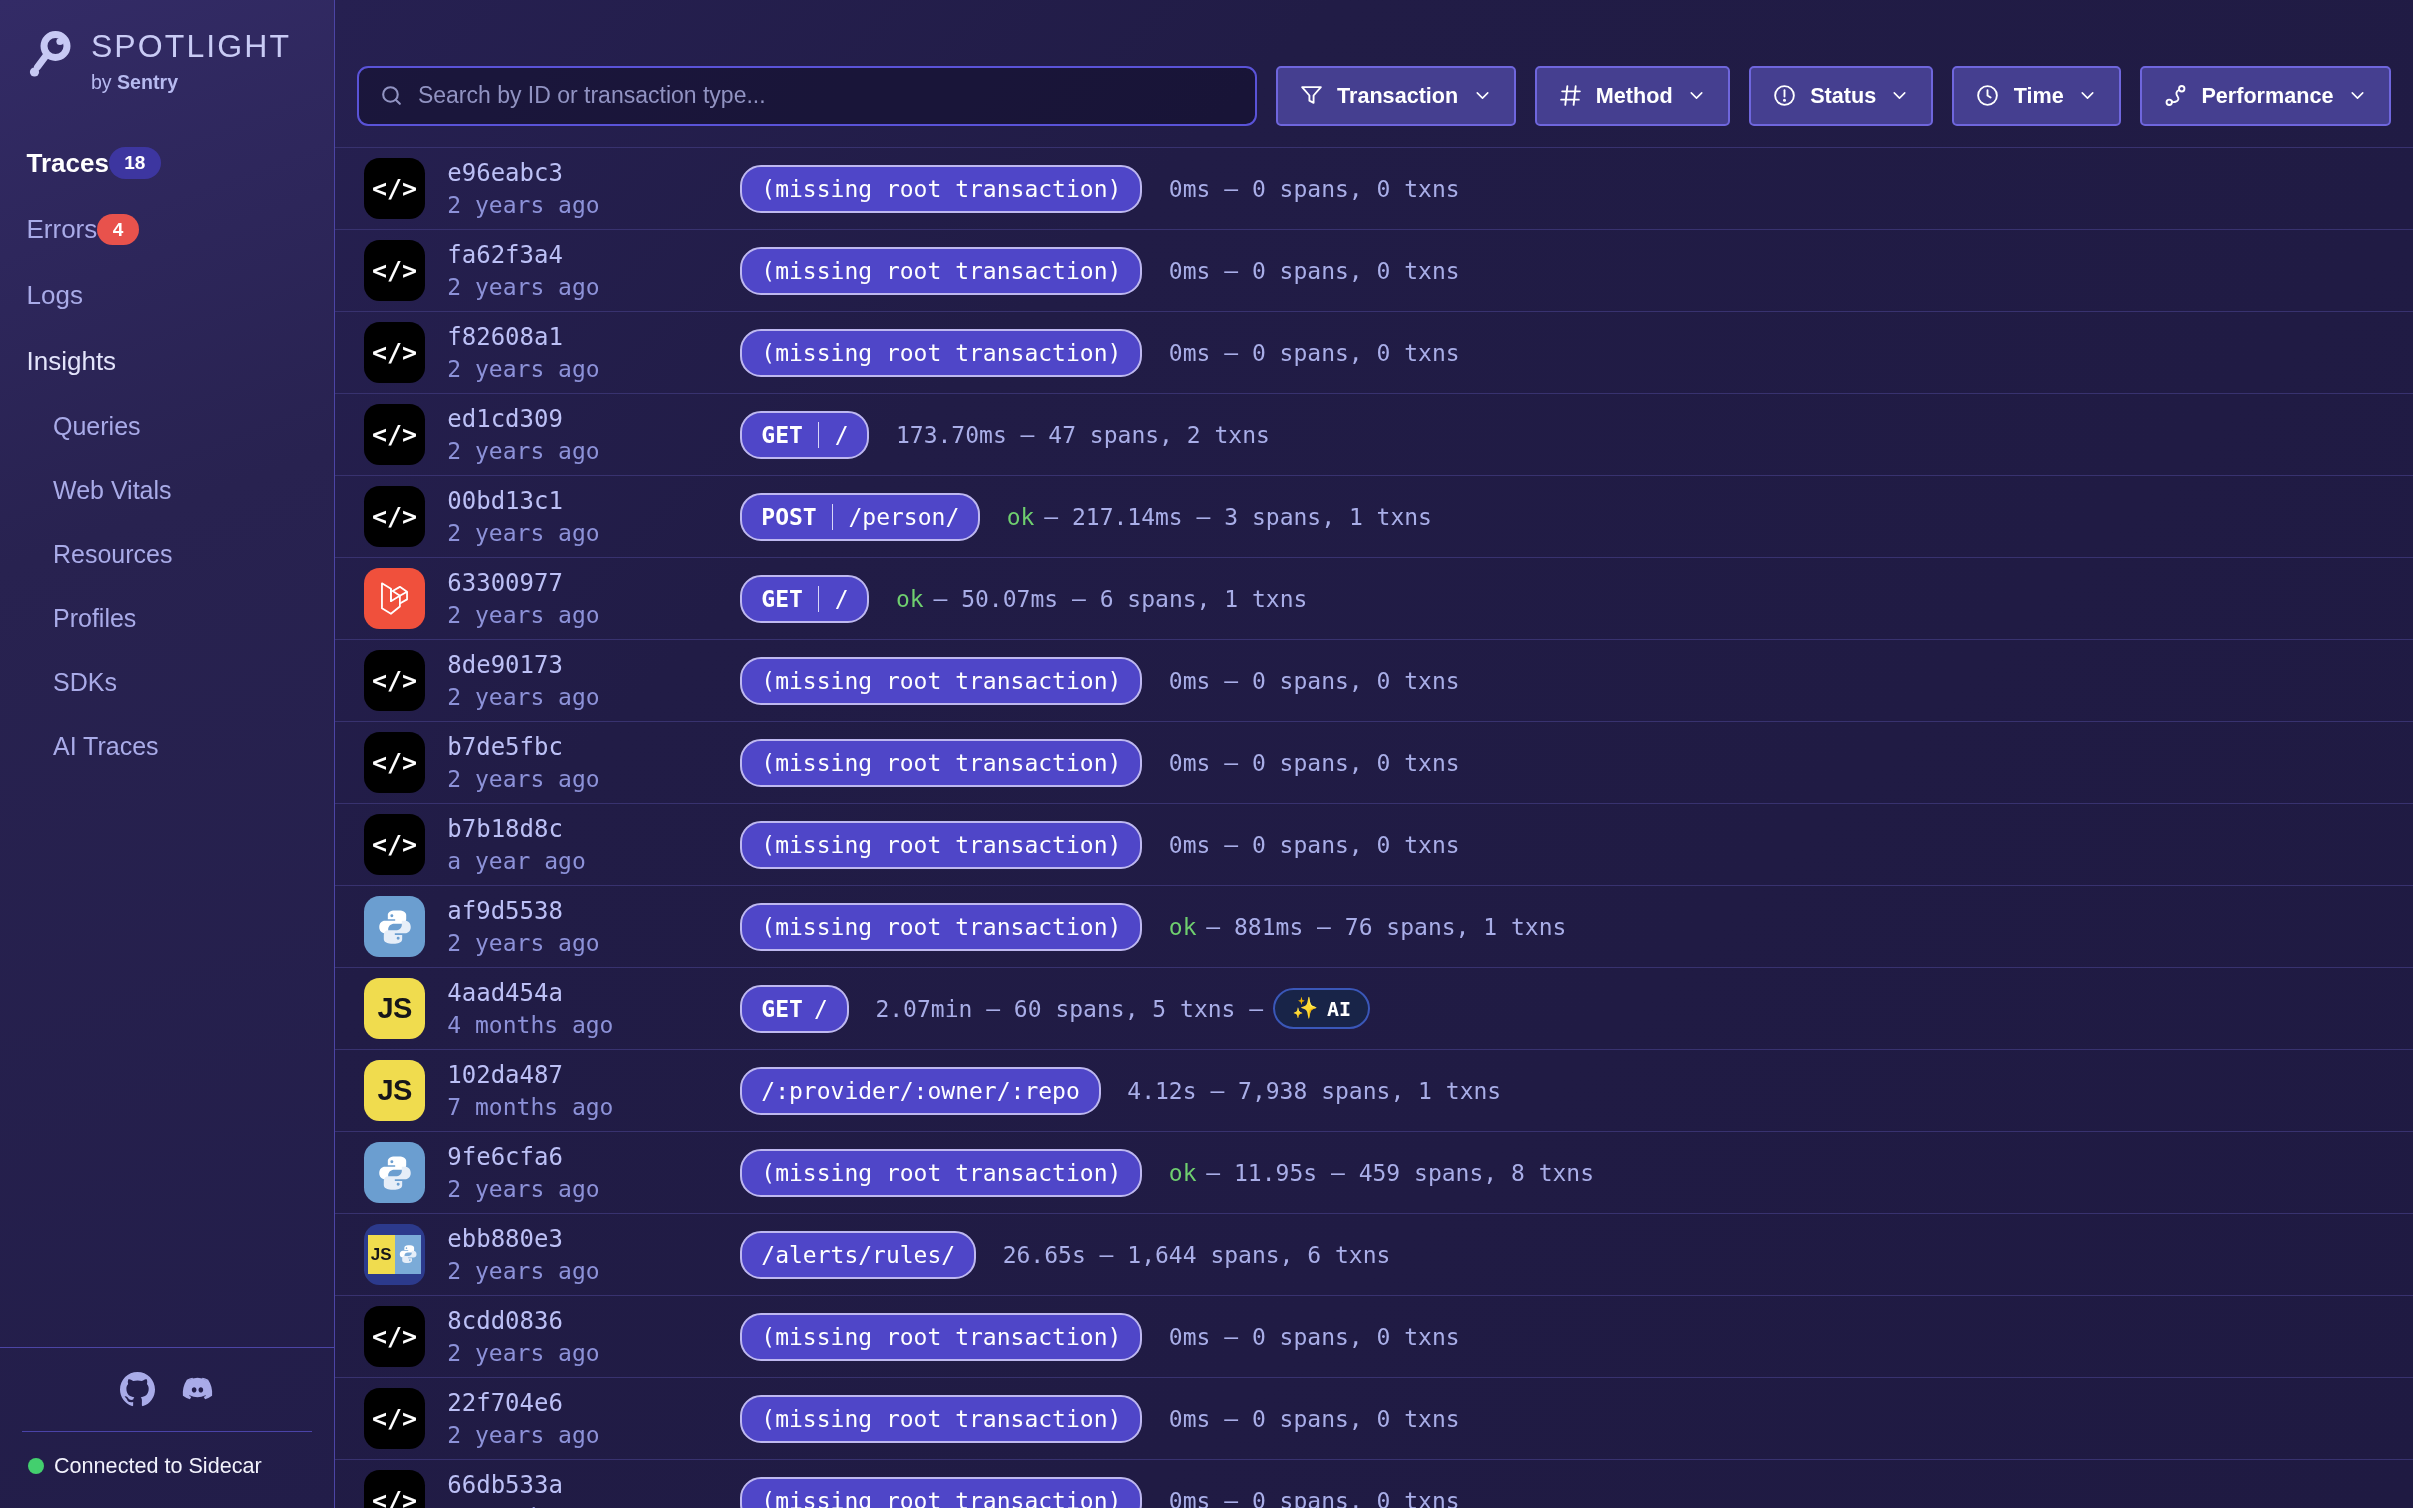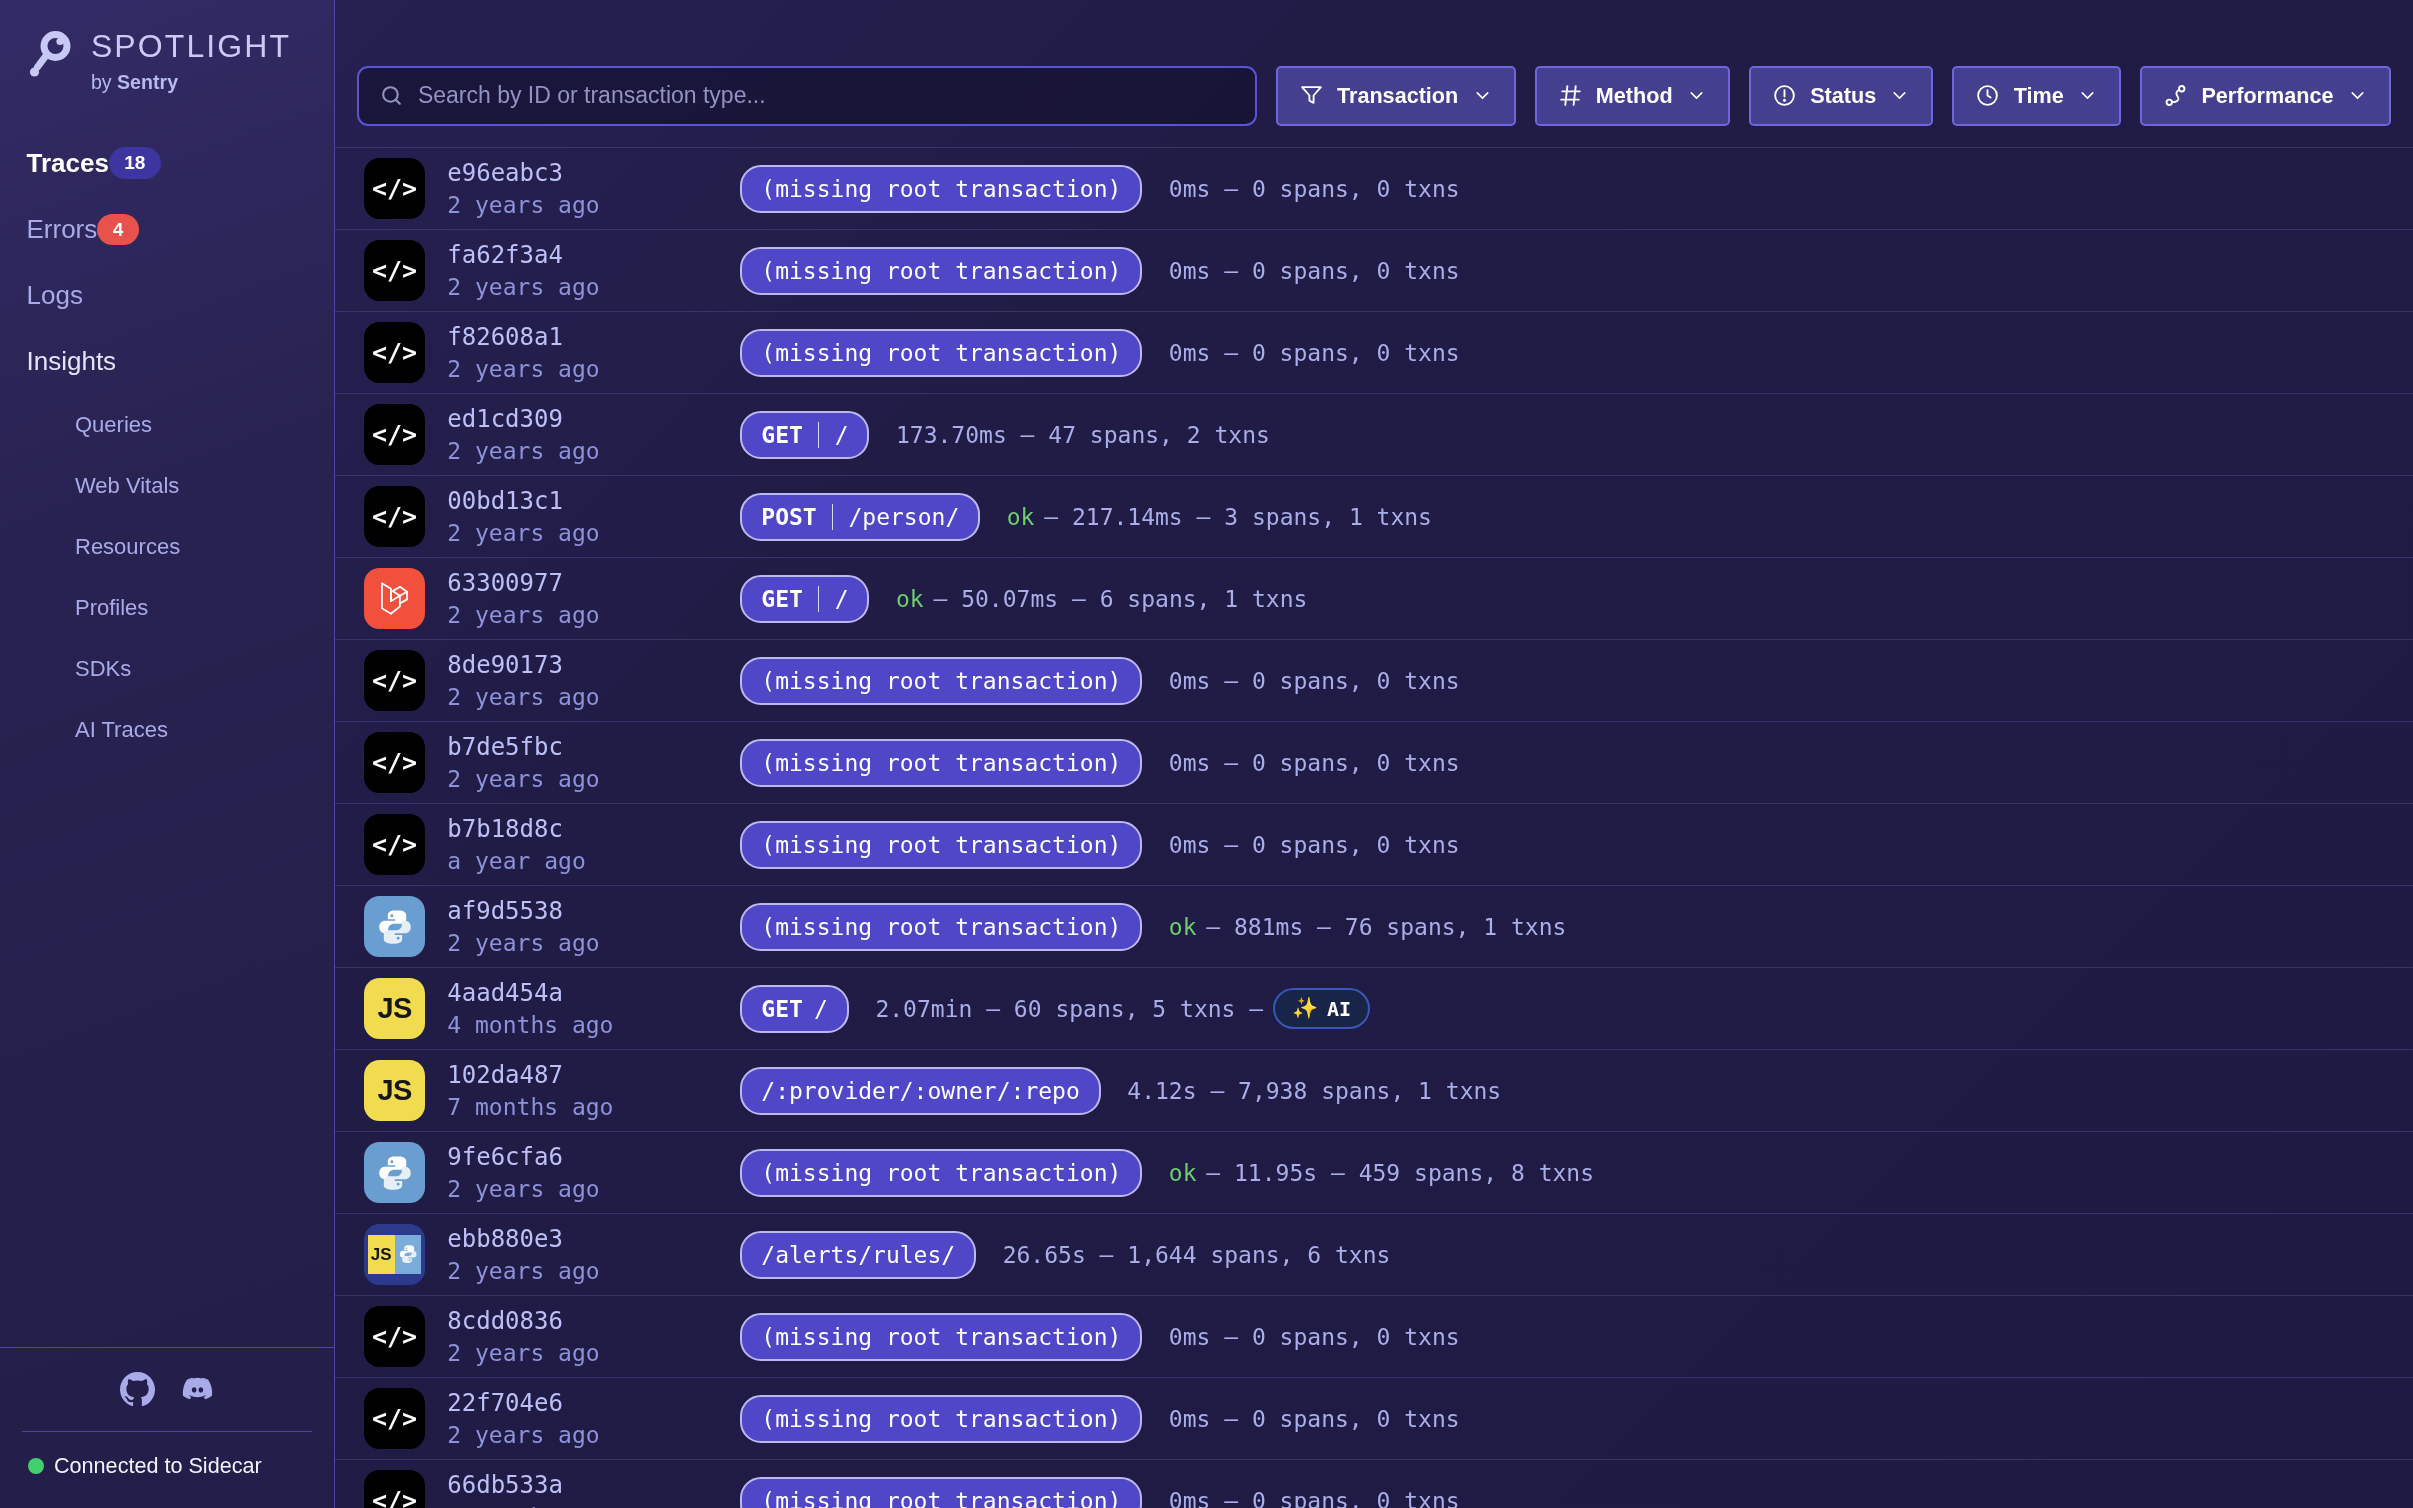--- a/index.html
+++ b/index.html
@@ -23,21 +23,21 @@
   .logo-title { font-size: 32px; font-weight: 400; letter-spacing: 2.1px; color: #c9cbf5; }
   .logo-sub { font-size: 19.6px; color: #b7baf0; margin-top: 5.6px; }
   .logo-sub b { font-weight: 700; }
   .nav { flex: 1; padding-top: 36px; display: flex; flex-direction: column; }
   .nav-item {
     display: flex; align-items: flex-end; 
     padding: 17.5px 26.5px; font-size: 26px; color: #a9abe8; cursor: pointer;
   }
   .nav-item.active { color: #ffffff; font-weight: 700; }
   .nav-item.section { color: #e3e4fb; font-weight: 400; cursor: default; }
-  .nav-item.sub { padding-left: 75px; font-size: 22px; }
+  .nav-item.sub { padding-left: 53px; font-size: 25px; }
   .nav-badge {
     font-size: 19px; font-weight: 700; color: #fff;
     border-radius: 698px; padding: 6.3px 15.4px; line-height: 1;
   }
   .side-footer { border-top: 1.4px solid #4c45a5; padding: 24px 0 29px; }
   .icons-row { display: flex; justify-content: center; gap: 25px; }
   .icons-row .soc { width: 35px; height: 35px; color: #a9abe8; cursor: pointer; }
   .footer-divider { height: 1.4px; background: #4a43a8; margin: 24px 22.3px 21px; }
   .status-row { display: flex; align-items: center; gap: 10px; padding-left: 28px; font-size: 21.6px; color: #f2f2fc; }
   .status-dot { width: 16px; height: 16px; border-radius: 50%; background: #43cf6e; flex: none; }

